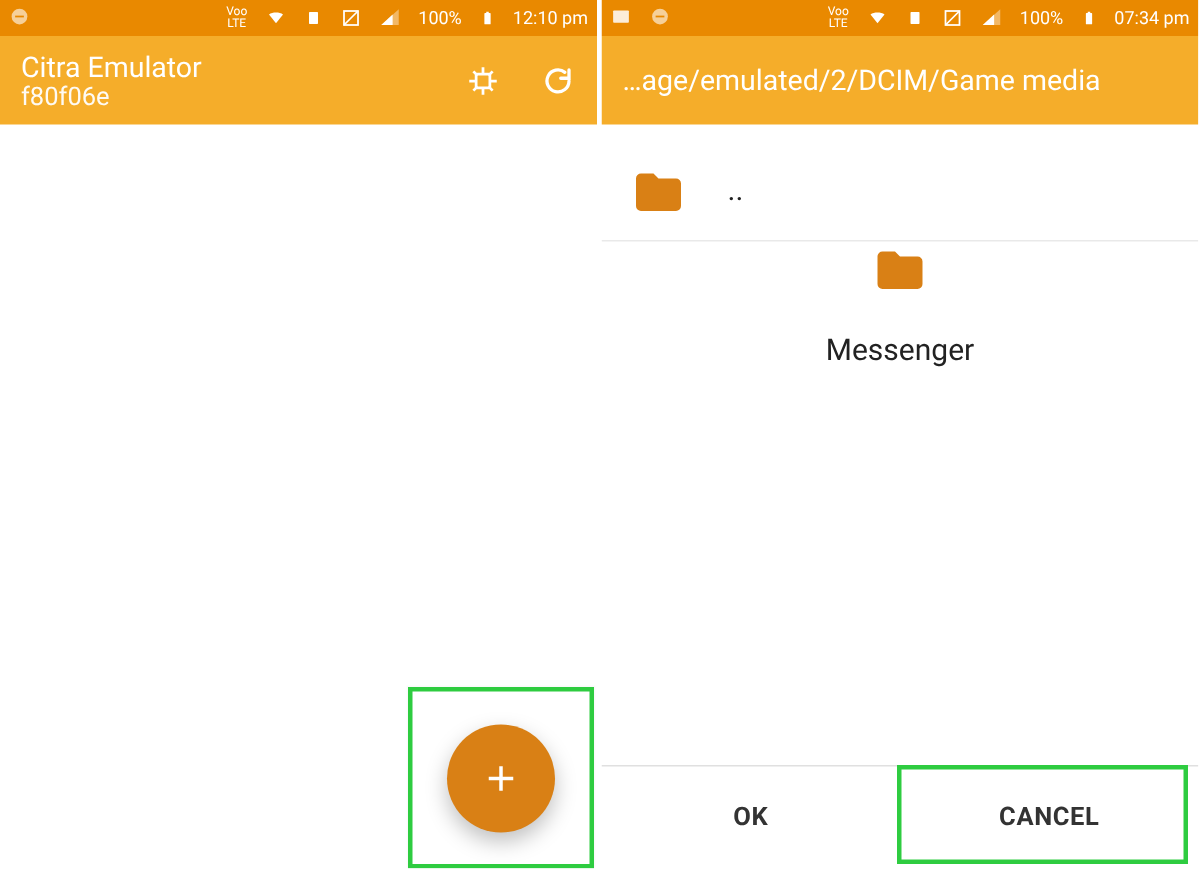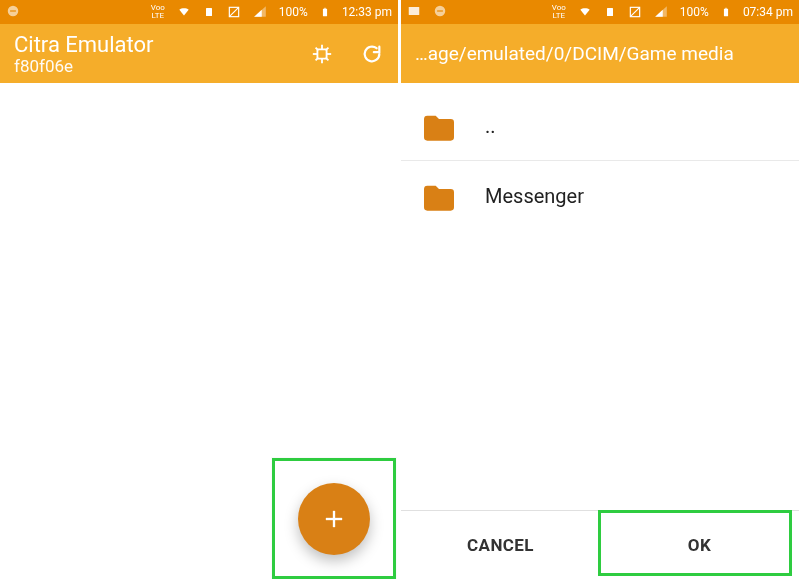--- a/index.html
+++ b/index.html
@@ -18,35 +18,35 @@
   .status-left, .status-right { display: flex; align-items: center; gap: 12px; }
   .status-right > span { display: inline-flex; align-items: center; }
 
   
   .action-bar {
     height: 59px; background: #f5ad2a; color: #fff;
     display: flex; align-items: center; padding: 0 14px;
     justify-content: space-between;
   }
   .ab-left { display: flex; flex-direction: column; }
-  .app-title { font-size: 22px; font-weight: 400; }
+  .app-title { font-size: 19px; font-weight: 400; }
   .app-sub   { font-size: 17px; opacity: .95; margin-top: -1px; }
   .ab-icons  { display: flex; align-items: center; gap: 26px; }
   .ab-icon   { width: 24px; height: 24px; color: #fff; display:flex; align-items:center; justify-content:center; }
 
   .path-text { font-size: 19px; font-weight: 400; white-space: nowrap; overflow: hidden; }
 
   
   .file-list { padding-top: 8px; }
   .file-row {
     display: flex; align-items: center; height: 70px;
     padding: 0 18px; gap: 26px;
     border-bottom: 1px solid #e9e9e9;
   }
-  .file-row:last-child { border-bottom: none; }
+  .file-row:last-child { border-bottom: none; flex-direction: column; }
   .folder-icon { width: 40px; height: 34px; color: #d98015; }
   .file-label { font-size: 20px; color: #222; }
 
   
   .fab-zone {
     position: absolute; left: 272px; top: 458px;
     width: 124px; height: 121px; border: 3px solid #2ecc40;
     display: flex; align-items: center; justify-content: center;
     background: #fff;
     box-shadow: 0 0 0 1px rgba(0,0,0,0.02);
@@ -111,21 +111,21 @@
             <path d="M2 20h13L15 8z"></path>
           </svg>
         </span>
       <span>100%</span>
       <span>
           <svg width="10" height="14" viewBox="0 0 24 24" fill="#fff">
             <rect x="7" y="4" width="10" height="18" rx="1"></rect>
             <rect x="10" y="2" width="4" height="2"></rect>
           </svg>
         </span>
-      <span>12:33 pm</span>
+      <span>12:10 pm</span>
     </div>
   </div>
 
   <div class="action-bar">
     <div class="ab-left">
       <div class="app-title">Citra Emulator</div>
       <div class="app-sub">f80f06e</div>
     </div>
     <div class="ab-icons">
       <span class="ab-icon">
@@ -202,21 +202,21 @@
           <svg width="10" height="14" viewBox="0 0 24 24" fill="#fff">
             <rect x="7" y="4" width="10" height="18" rx="1"></rect>
             <rect x="10" y="2" width="4" height="2"></rect>
           </svg>
         </span>
       <span>07:34 pm</span>
     </div>
   </div>
 
   <div class="action-bar">
-    <div class="path-text">…age/emulated/0/DCIM/Game media</div>
+    <div class="path-text">…age/emulated/2/DCIM/Game media</div>
   </div>
 
   <div class="file-list">
     <div class="file-row">
       <span class="folder-icon">
         <svg viewBox="0 0 24 24" fill="currentColor">
             <path d="M3 6a2 2 0 0 1 2-2h5l2 2h7a2 2 0 0 1 2 2v9a2 2 0 0 1-2 2H5a2 2 0 0 1-2-2V6z"></path>
           </svg>
       </span>
       <span class="file-label">..</span>
@@ -226,22 +226,22 @@
         <svg viewBox="0 0 24 24" fill="currentColor">
             <path d="M3 6a2 2 0 0 1 2-2h5l2 2h7a2 2 0 0 1 2 2v9a2 2 0 0 1-2 2H5a2 2 0 0 1-2-2V6z"></path>
           </svg>
       </span>
       <span class="file-label">Messenger</span>
     </div>
   </div>
 
   <div class="btn-bar">
     <div class="btn-half">
+      <span class="btn-txt">OK</span>
+    </div>
+    <div class="btn-half">
       <span class="btn-txt">CANCEL</span>
     </div>
-    <div class="btn-half">
-      <span class="btn-txt">OK</span>
-    </div>
   </div>
 
 </div>
 
 <div class="btn-highlight"></div>
 
 </body></html>

